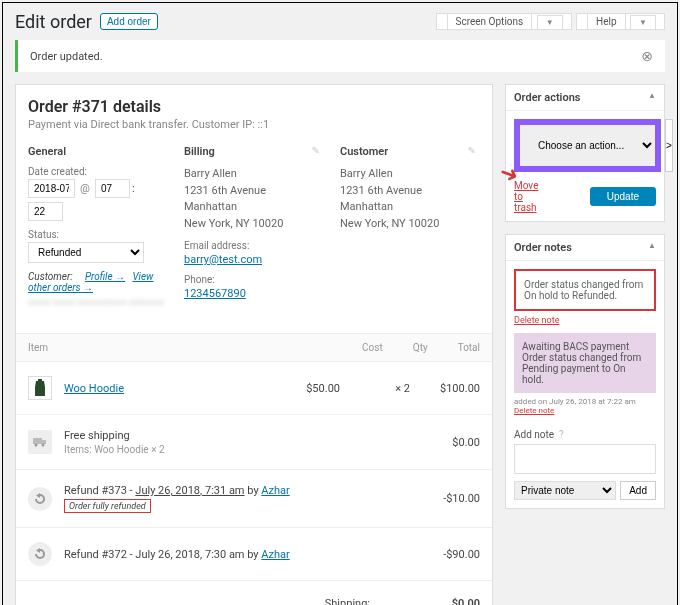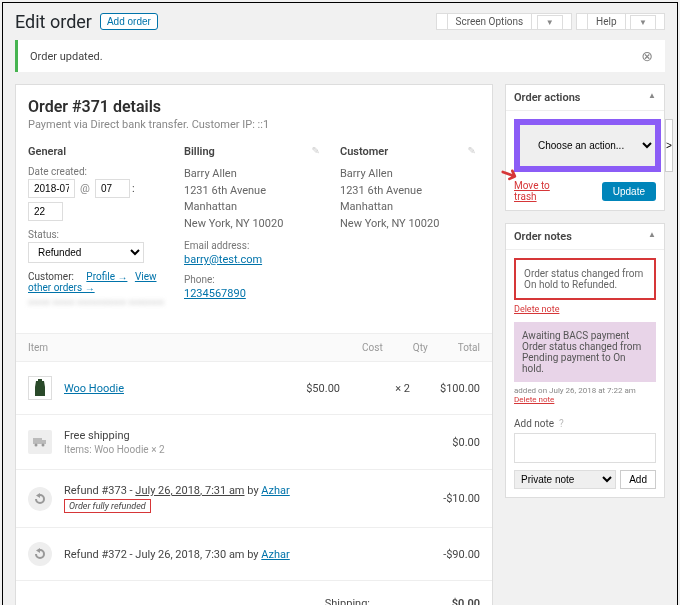--- a/index.html
+++ b/index.html
@@ -49,21 +49,21 @@
 .totals-row .tl { min-width: 60px; }
 .totals-row .tv { min-width: 70px; font-weight: 600; }
 .side-box { background: #fff; border: 1px solid #ddd; margin-bottom: 12px; }
 .side-head { padding: 6px 8px; border-bottom: 1px solid #eee; font-size: 11px; font-weight: 600; display: flex; justify-content: space-between; }
 .side-body { padding: 8px; }
 .action-row { display: flex; gap: 4px; }
 .action-select { flex: 1; border: 6px solid #8b5cf6; font-size: 10px; padding: 14px; }
 .go-btn { border: 1px solid #ccc; background: #fff; width: 20px; font-size: 10px; cursor: pointer; }
 .trash-row { display: flex; justify-content: space-between; align-items: center; margin-top: 8px; }
 .trash-link { color: #d63638; text-decoration: underline; font-size: 10px; cursor: pointer; }
-.btn-primary { background: #0085ba; color: #fff; border: none; padding: 4px 11px; border-radius: 3px; font-size: 10px; cursor: pointer; margin-left: 44px; }
+.btn-primary { background: #0085ba; color: #fff; border: none; padding: 4px 17px; border-radius: 3px; font-size: 10px; cursor: pointer; margin-left: 44px; }
 .note { border: 2px solid #d63638; padding: 8px; font-size: 10px; color: #666; margin-bottom: 4px; }
 .note-meta { font-size: 9px; color: #d63638; text-decoration: underline; margin-bottom: 8px; cursor: pointer; }
 .note2 { background: #e8d4e8; padding: 8px; font-size: 10px; color: #555; margin-bottom: 4px; }
 .note2-meta { font-size: 8px; color: #888; }
 .note2-meta .del { color: #d63638; text-decoration: underline; cursor: pointer; }
 .add-note-lbl { font-size: 10px; color: #555; margin-bottom: 4px; display: block; }
 .add-note-ta { width: 100%; height: 30px; border: 1px solid #ddd; font-size: 10px; resize: none; }
 .note-type-row { display: flex; gap: 4px; margin-top: 4px; }
 .note-select { flex: 1; border: 1px solid #ddd; font-size: 10px; padding: 2px; }
 .add-btn { border: 1px solid #ccc; background: #fff; padding: 2px 8px; font-size: 10px; cursor: pointer; }
@@ -105,21 +105,21 @@
               <span class="lbl">Date created:</span>
               <div style="display:flex; align-items:center; gap:2px; margin-bottom:4px;">
                 <input class="inp" value="2018-07-26" style="">
                 <span class="at">@</span>
                 <input class="inp inp-sm" value="07" style="">
                 <span>:</span>
               </div>
               <input class="inp inp-sm" value="22" style="">
               <span class="lbl" style="margin-top:8px;">Status:</span>
               <select class="inp inp-full"><option>Refunded</option></select>
-              <div style="margin-top:8px; font-size:10px;">
+              <div style="margin-top:8px; font-size:10px;font-style:italic;">
                 <span>Customer:</span>
                 &nbsp;&nbsp;&nbsp;
                 <span class="link">Profile →</span>
                 &nbsp;
                 <span class="link">View other orders →</span>
               </div>
               <div style="margin-top:4px; color:#ccc; font-size:9px; filter:blur(2px);">xxxxx xxxxx xxxxxxxxxxx xxxxxxxx</div>
             </div>
 
             <div class="col">

